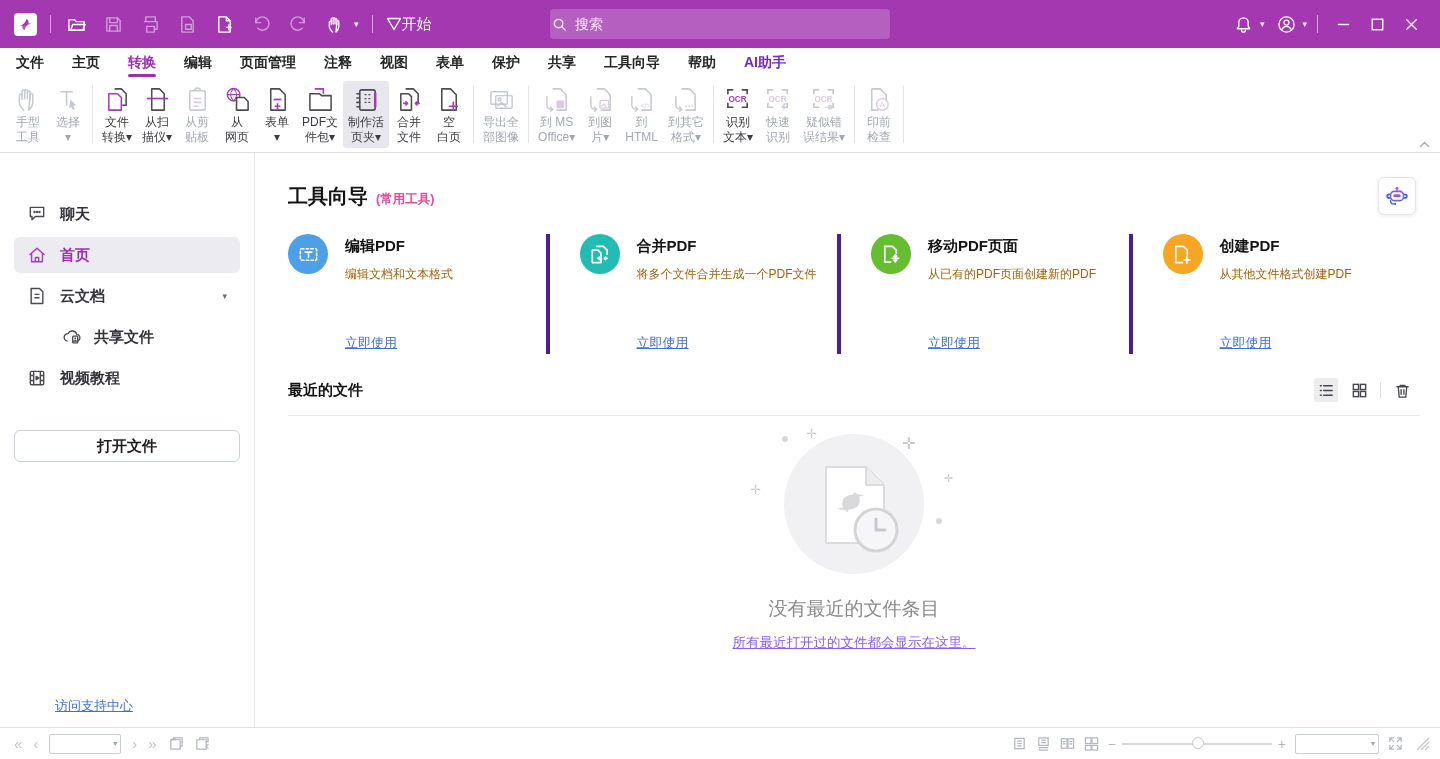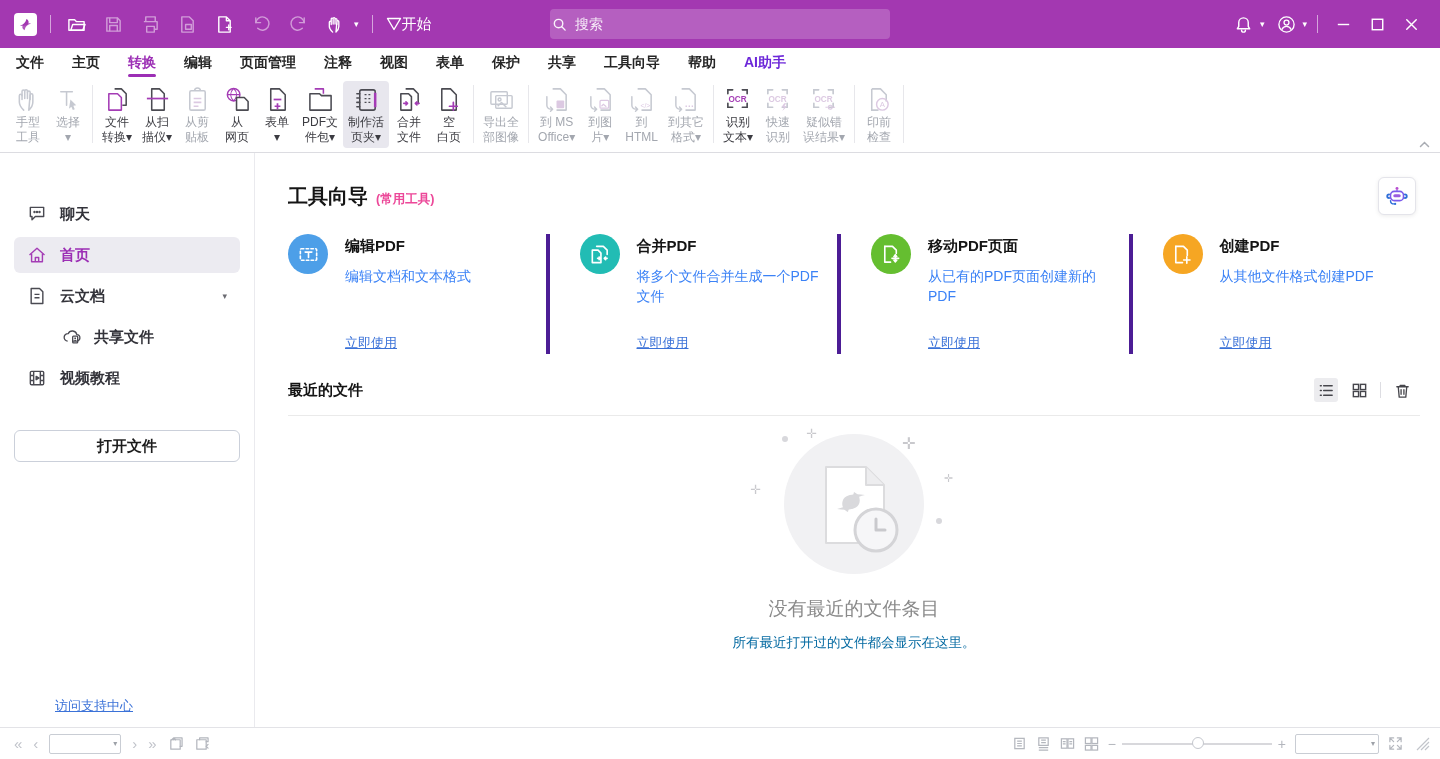--- a/index.html
+++ b/index.html
@@ -66,38 +66,38 @@
   .ai-fab { position:absolute; top:24px; right:24px; width:38px; height:38px; background:#fff; border:1px solid #E4E4EA; border-radius:6px; box-shadow:0 1px 4px rgba(0,0,0,.08); display:flex; align-items:center; justify-content:center; cursor:default; }
   .ai-fab svg { width:26px; height:26px; }
 
   .cards { display:flex; margin-top:24px; }
   .card { flex:1; display:flex; gap:17px; min-height:120px; padding-right:16px; }
   .card + .card { border-left:4px solid #4c1d95; padding-left:30px; }
   .circle { width:40px; height:40px; border-radius:50%; flex:none; display:flex; align-items:center; justify-content:center; color:#fff; }
   .circle svg { width:23px; height:23px; }
   .card-body { display:flex; flex-direction:column; min-width:0; }
   .card-title { font-size:15px; font-weight:700; color:#141414; margin-top:3px; }
-  .card-desc { font-size:14px; color:#3b82f6; margin-top:10px; line-height:1.45; max-width:215px; }
+  .card-desc { font-size:12px; color:#a16207; margin-top:10px; line-height:1.45; max-width:215px; }
   .card-link { margin-top:auto; padding-bottom:2px; font-size:13px; color:#3B72D8; text-decoration:underline; cursor:default; }
 
   .recent-head { display:flex; align-items:center; margin-top:24px; }
   .recent-title { font-size:15px; font-weight:700; color:#141414; }
   .rh-icons { margin-left:auto; display:flex; align-items:center; gap:9px; margin-right:6px; }
   .rh-btn { width:24px; height:24px; display:flex; align-items:center; justify-content:center; color:#46464C; border-radius:3px; cursor:default; }
   .rh-btn svg { width:17px; height:17px; }
   .rh-btn.on { background:#ECECEF; }
   .rh-sep { width:1px; height:16px; background:#DDDDE2; }
   .recent-rule { border:none; border-top:1px solid #EAEAEA; margin-top:13px; }
 
   .empty { display:flex; flex-direction:column; align-items:center; margin-top:8px; }
   .illus { position:relative; width:220px; height:160px; }
   .illus .deco { position:absolute; color:#C9C9CD; font-size:13px; }
   .illus .dot { width:6px; height:6px; background:#D8D8DC; border-radius:50%; }
   .empty-title { font-size:19px; color:#8A8A8A; margin-top:12px; }
-  .empty-sub { font-size:13.5px; color:#0369a1; margin-top:12px; }
+  .empty-sub { font-size:13.5px; color:#8b5cf6; margin-top:12px;text-decoration:underline; }
 
   
   .statusbar { height:32px; flex:none; border-top:1px solid #E3E3E7; background:#fff; display:flex; align-items:center; padding:0 10px 0 14px; color:#B7BAC1; }
   .sb-left { display:flex; align-items:center; gap:11px; }
   .sb-right { margin-left:auto; display:flex; align-items:center; gap:9px; }
   .sb-ic { display:flex; align-items:center; justify-content:center; color:#B3B6BD; cursor:default; }
   .sb-ic svg { width:15px; height:15px; }
   .sb-nav { font-size:15px; color:#C0C3CA; line-height:1; cursor:default; }
   .pg-input, .zoom-input { height:20px; border:1px solid #C9CDD4; border-radius:2px; background:#fff; display:flex; align-items:center; padding:0 3px; }
   .pg-input { width:72px; } .zoom-input { width:84px; }

